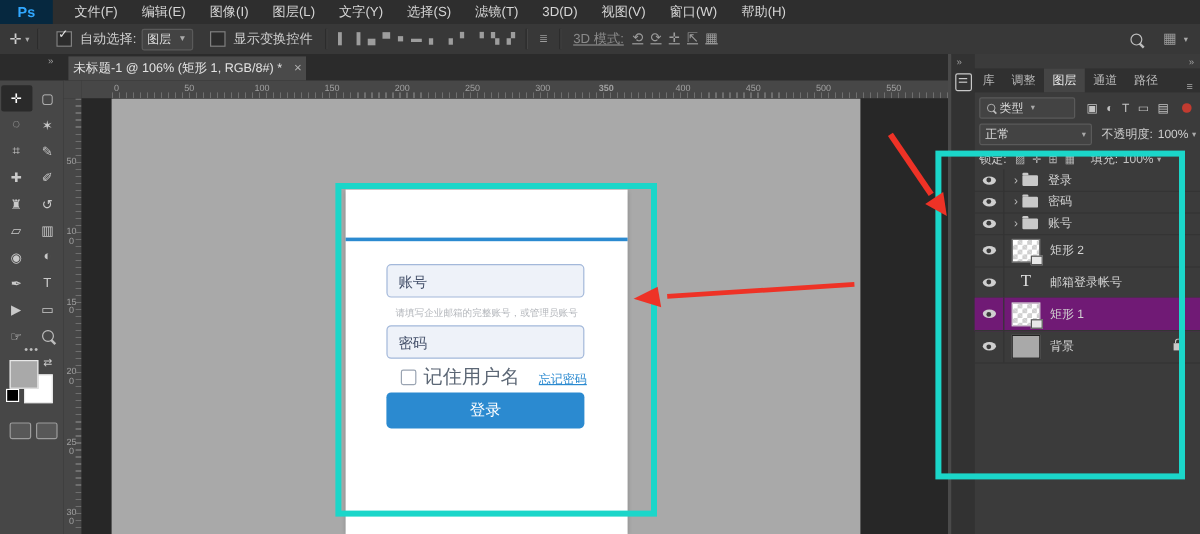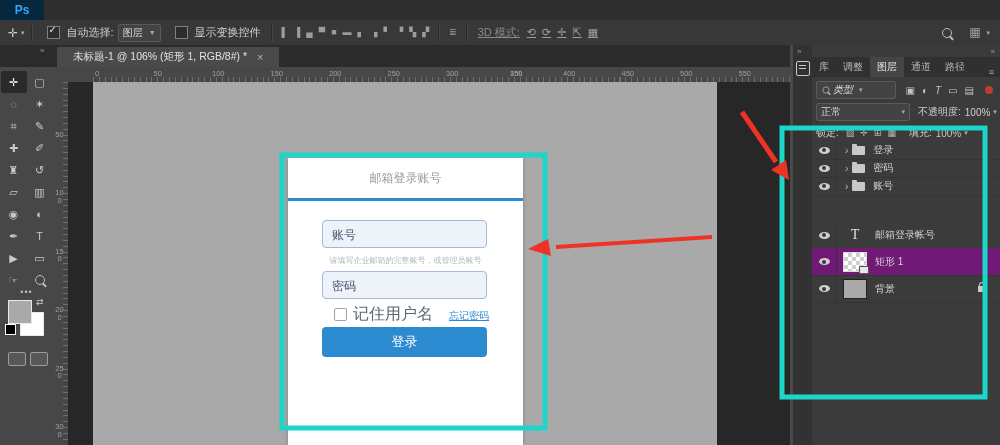--- a/index.html
+++ b/index.html
@@ -31,21 +31,21 @@
   .tool-glyph{font-size:12px;color:#cfcfcf;}
   #opt-right{margin-left:auto;display:flex;align-items:center;margin-right:10px;}
   .mag{display:inline-block;width:8px;height:8px;border:1.5px solid #bdbdbd;border-radius:50%;position:relative;}
   .mag::after{content:"";position:absolute;width:5px;height:1.5px;background:#bdbdbd;transform:rotate(45deg);
               left:6px;top:8px;}
 
   
   #tabrow{left:0;top:45px;width:792px;height:22px;background:#2b2b2b;}
   #toolhdr-arrows{left:40px;top:46px;font-size:8px;color:#9a9a9a;}
   #doctab{left:57px;top:47px;height:20px;background:#4a4a4a;display:flex;align-items:center;
-          padding:0 16px;color:#e2e2e2;font-size:10.5px;white-space:nowrap;}
+          padding:0 4px;color:#e2e2e2;font-size:10.5px;white-space:nowrap;}
   #doctab .close{margin-left:10px;color:#b5b5b5;font-size:11px;}
 
   
   #tools{left:0;top:67px;width:53px;height:378px;background:#474747;border-right:1px solid #2c2c2c;
          display:grid;grid-template-columns:26px 26px;justify-content:center;align-content:start;padding-top:4px;}
   .tool{height:22px;display:flex;align-items:center;justify-content:center;font-size:11px;color:#c9c9c9;border-radius:2px;}
   .tool.active{background:#2a2a2a;color:#fff;}
   #tools-extra{left:0;top:285px;width:53px;text-align:center;}
   #dots{color:#bdbdbd;font-size:9px;letter-spacing:1px;}
   #swatches{left:8px;top:300px;width:40px;height:40px;}
@@ -94,21 +94,21 @@
   #hist-icon::after{content:"";position:absolute;left:2px;top:3px;width:7px;height:1px;background:#c9c9c9;
                     box-shadow:0 3px 0 #c9c9c9;}
 
   
   #panel{left:812px;top:45px;width:188px;height:400px;background:#3b3b3b;}
   #panel-exp{position:absolute;right:5px;top:2px;font-size:8px;color:#9a9a9a;}
   #ptabs{position:absolute;left:0;top:12px;width:188px;height:20px;background:#303030;display:flex;align-items:flex-end;}
   .ptab{padding:3px 7px;font-size:10px;color:#b9b9b9;}
   .ptab.active{background:#454545;color:#e8e8e8;}
   #ptab-menu{margin-left:auto;margin-right:6px;color:#aaa;font-size:9px;}
-  #filter-row{position:absolute;left:0;top:34px;width:188px;height:22px;display:flex;align-items:center;font-style:italic;}
+  #filter-row{position:absolute;left:0;top:34px;width:188px;height:22px;display:flex;align-items:center;}
   #filter-box{margin-left:4px;width:70px;}
   .picon{color:#c3c3c3;font-size:10px;margin:0 3.5px;}
   #red-dot{width:8px;height:8px;border-radius:50%;background:#c23b30;margin-left:auto;margin-right:7px;}
   #blend-row{position:absolute;left:0;top:56px;width:188px;height:22px;display:flex;align-items:center;font-size:10px;}
   #blend-box{margin-left:4px;width:84px;justify-content:space-between;}
   #lock-row{position:absolute;left:0;top:78px;width:188px;height:20px;display:flex;align-items:center;font-size:10px;color:#c3c3c3;}
   .mini-icon{font-size:9px;color:#b5b5b5;margin:0 3px;}
   .varr{font-size:7px;color:#aaa;margin-left:3px;}
 
   
@@ -137,20 +137,33 @@
   
   #anno{left:0;top:0;width:1000px;height:445px;pointer-events:none;}
 </style>
 </head>
 <body>
 
 <div id="app" style="--accent: #2b8ad0;">
 
   <div id="menubar" class="abs">
     <div id="pslogo">Ps</div>
+    <div id="menus" style="display:flex;">
+        <span class="menu-item">文件(F)</span>
+        <span class="menu-item">编辑(E)</span>
+        <span class="menu-item">图像(I)</span>
+        <span class="menu-item">图层(L)</span>
+        <span class="menu-item">文字(Y)</span>
+        <span class="menu-item">选择(S)</span>
+        <span class="menu-item">滤镜(T)</span>
+        <span class="menu-item">3D(D)</span>
+        <span class="menu-item">视图(V)</span>
+        <span class="menu-item">窗口(W)</span>
+        <span class="menu-item">帮助(H)</span>
+      </div>
   </div>
 
   <div id="optionsbar" class="abs">
     <span class="tool-glyph" style="margin-left:8px">✛</span>
     <span class="varr">▾</span>
     <span class="opt-sep"></span>
     <span class="checkbox checked"></span>
     <span class="opt-text">自动选择:</span>
     <span class="dropdown">
       <span>图层</span>
@@ -234,39 +247,38 @@
 
   <div id="corner" class="abs"></div>
   <div id="hruler" class="abs">
       <span class="hlabel" style="left: 25px;">0</span>
       <span class="hlabel" style="left: 83.5px;">50</span>
       <span class="hlabel" style="left: 142px;">100</span>
       <span class="hlabel" style="left: 200.5px;">150</span>
       <span class="hlabel" style="left: 259px;">200</span>
       <span class="hlabel" style="left: 317.5px;">250</span>
       <span class="hlabel" style="left: 376px;">300</span>
-      <span class="hlabel" style="left: 440px; font-weight: bold;">350</span>
+      <span class="hlabel" style="left: 429px; font-weight: bold;">350</span>
       <span class="hlabel" style="left: 493px;">400</span>
       <span class="hlabel" style="left: 551.5px; text-align: right;">450</span>
       <span class="hlabel" style="left: 610px;">500</span>
       <span class="hlabel" style="left: 668.5px;">550</span>
     </div>
   <div id="vruler" class="abs">
       <span class="vlabel" style="top: 48.5px;">50</span>
       <span class="vlabel" style="top: 107px;">100</span>
       <span class="vlabel" style="top: 165.5px;">150</span>
       <span class="vlabel" style="top: 224px;">200</span>
       <span class="vlabel" style="top: 282.5px;">250</span>
       <span class="vlabel" style="top: 341px;">300</span>
     </div>
 
   <div id="docpane" class="abs">
     <div id="canvas">
       <div id="card">
-        <div id="card-title">邮箱登录账号</div>
         <div id="card-line"></div>
         <div id="field-account" class="field">账号</div>
         <div id="hint">请填写企业邮箱的完整账号，或管理员账号</div>
         <div id="field-password" class="field">密码</div>
         <div id="remember-row">
           <span id="remember-box"></span>
           <span>记住用户名</span>
         </div>
         <div id="forgot">忘记密码</div>
         <div id="login-btn">登录</div>
@@ -344,20 +356,29 @@
           <span>密码</span>
         </div>
         <div class="layer-row" style="top: 36px; height: 18px;">
           <span class="eye-cell">
             <span class="eye"></span>
           </span>
           <span class="chev">›</span>
           <span class="folder"></span>
           <span>账号</span>
         </div>
+        <div class="layer-row" style="top: 54px; height: 27px;">
+          <span class="eye-cell">
+            <span class="eye"></span>
+          </span>
+          <span class="thumb">
+            <span class="badge"></span>
+          </span>
+          <span>矩形 2</span>
+        </div>
         <div class="layer-row" style="top: 81px; height: 26px;">
           <span class="eye-cell">
             <span class="eye"></span>
           </span>
           <span class="tthumb">T</span>
           <span>邮箱登录帐号</span>
         </div>
         <div class="layer-row sel" style="top: 107px; height: 27px;">
           <span class="eye-cell">
             <span class="eye"></span>

